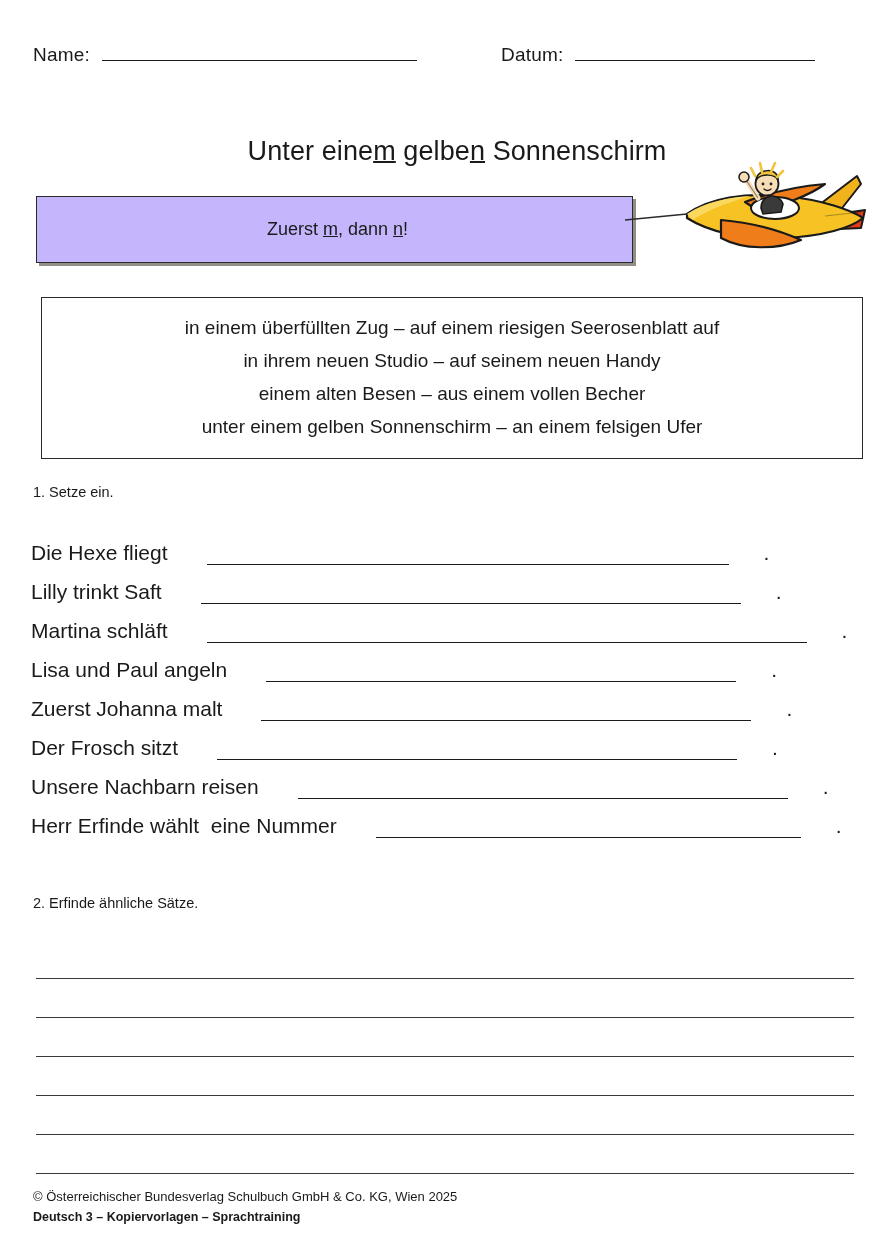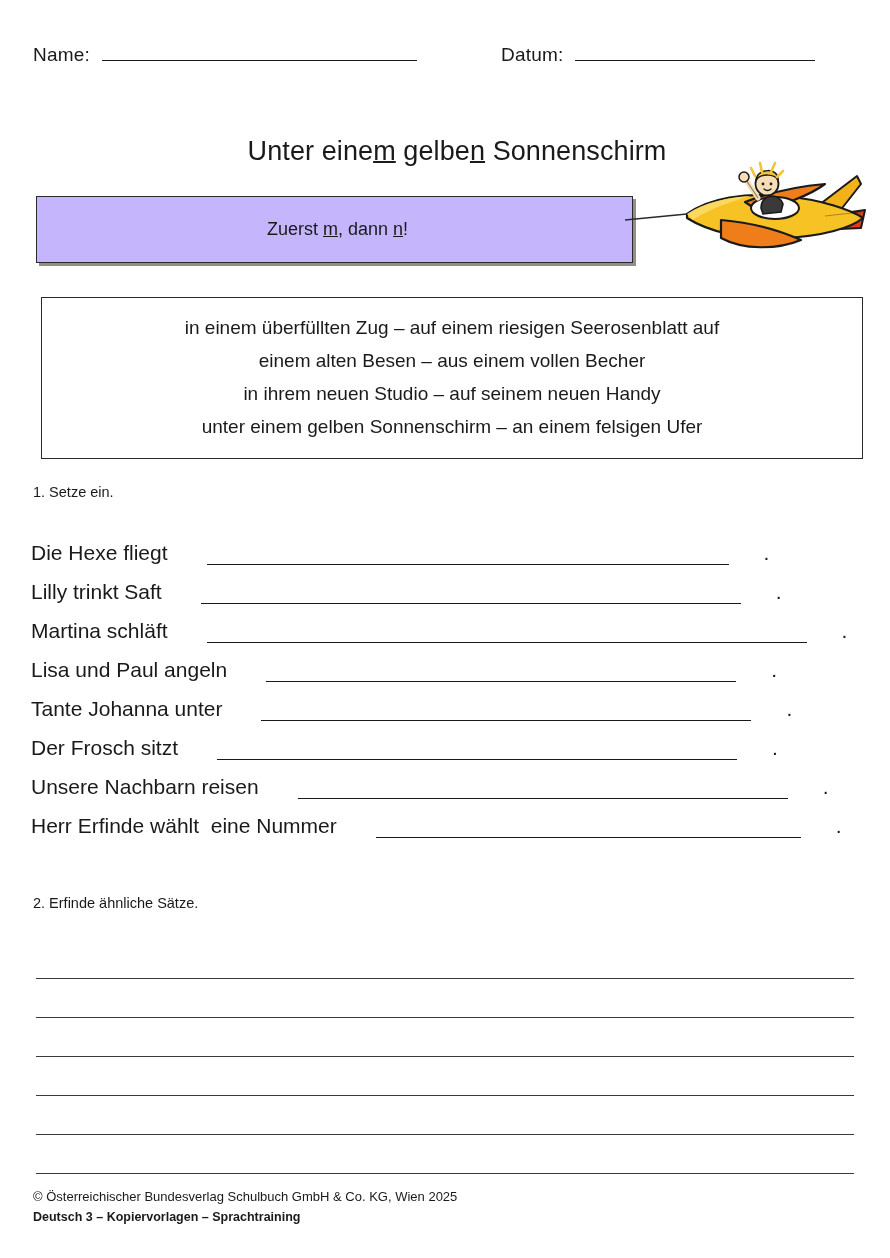--- a/index.html
+++ b/index.html
@@ -217,22 +217,22 @@
       <path d="M133 40 L121 22" stroke="#f6ddb6" stroke-width="5" stroke-linecap="round"></path>
       <path d="M133 40 L121 22" stroke="#1a1a1a" stroke-width="1.1" fill="none" opacity=".5"></path>
       <circle cx="119" cy="19" r="5" fill="#f6ddb6" stroke="#1a1a1a" stroke-width="1.5"></circle>
 
       <path d="M200 58 L236 54" stroke="#1a1a1a" stroke-width="1.2" opacity=".35"></path>
     </svg>
   </div>
 
   <div class="wordbox">
     <div class="line">in einem überfüllten Zug – auf einem riesigen Seerosenblatt auf</div>
+    <div class="line">in ihrem neuen Studio – auf seinem neuen Handy</div>
     <div class="line">einem alten Besen – aus einem vollen  Becher</div>
-    <div class="line">in ihrem neuen Studio – auf seinem neuen Handy</div>
     <div class="line">unter einem gelben Sonnenschirm – an einem felsigen  Ufer</div>
   </div>
 
   <div class="task-label" id="task1-label">1. Setze ein.</div>
 
   <div class="ex-list">
     <div class="ex-row">
       <span class="ex-text">Die Hexe fliegt</span>
       <span class="ex-rule" style="width:522px"></span>
       <span class="ex-dot">.</span>
@@ -246,21 +246,21 @@
       <span class="ex-text">Martina schläft</span>
       <span class="ex-rule" style="width:600px"></span>
       <span class="ex-dot">.</span>
     </div>
     <div class="ex-row">
       <span class="ex-text">Lisa und Paul angeln</span>
       <span class="ex-rule" style="width:470px"></span>
       <span class="ex-dot">.</span>
     </div>
     <div class="ex-row">
-      <span class="ex-text">Tante Johanna unter</span>
+      <span class="ex-text">Zuerst Johanna malt</span>
       <span class="ex-rule" style="width:490px"></span>
       <span class="ex-dot">.</span>
     </div>
     <div class="ex-row">
       <span class="ex-text">Der Frosch sitzt</span>
       <span class="ex-rule" style="width:520px"></span>
       <span class="ex-dot">.</span>
     </div>
     <div class="ex-row">
       <span class="ex-text">Unsere Nachbarn reisen</span>

